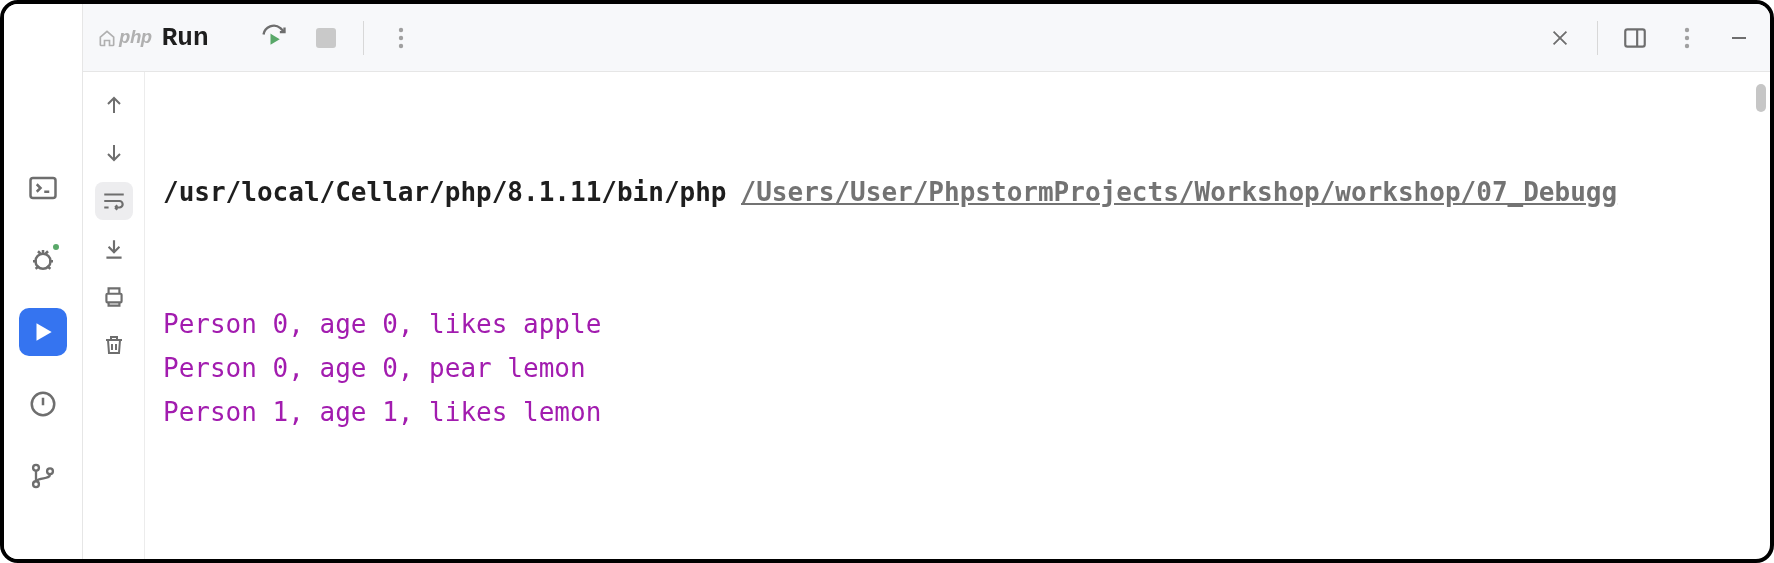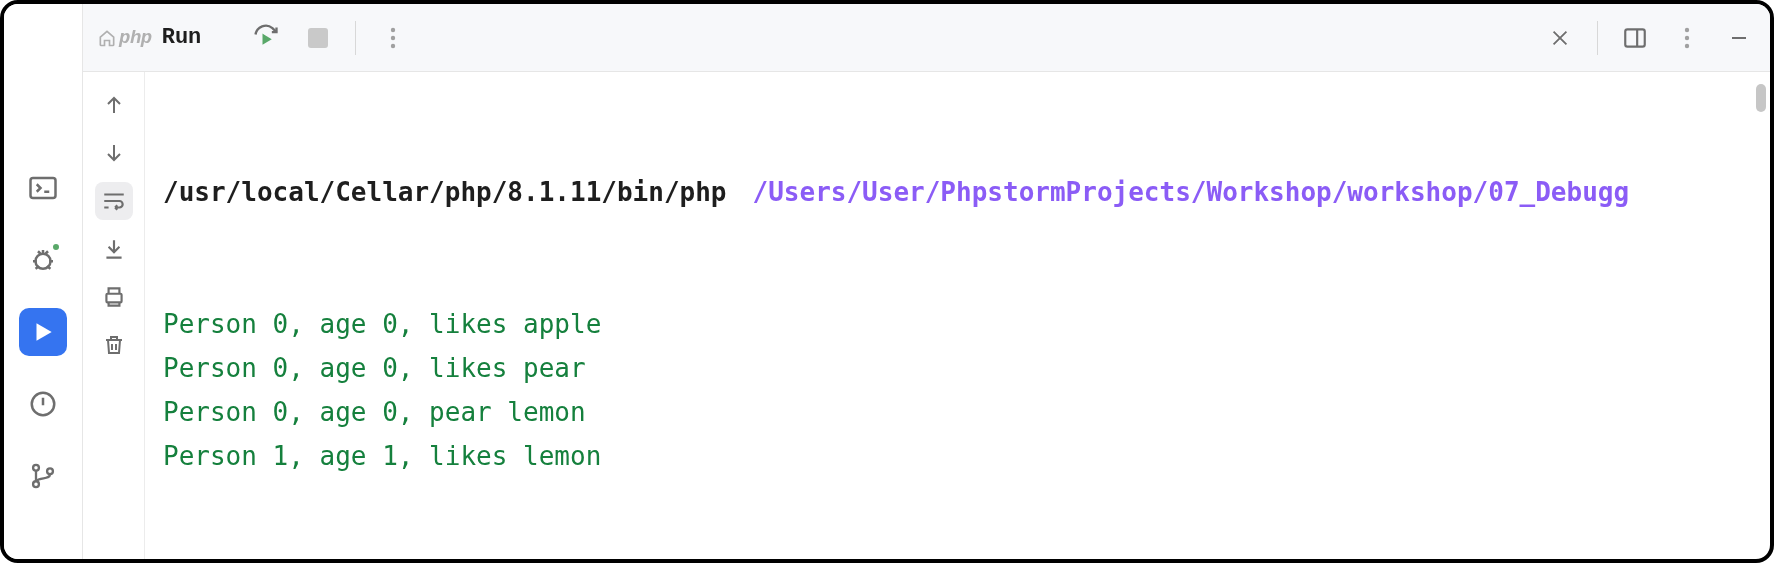--- a/index.html
+++ b/index.html
@@ -80,21 +80,21 @@
     color: #787878;
   }
   .php-text {
     font-size: 19px;
     font-style: italic;
     font-weight: 600;
     color: #b0b0b0;
     letter-spacing: -0.5px;
   }
   .run-title {
-    font-size: 22px;
+    font-size: 26px;
     font-weight: 700;
     color: #1e1e1e;
     margin-left: -2px;
   }
   .hdr-ctrls {
     display: flex;
     align-items: center;
     gap: 22px;
     margin-left: 38px;
   }
@@ -154,29 +154,30 @@
     font-size: 26px;
     line-height: 44px;
     padding: 10px 12px 10px 18px;
     white-space: pre;
     overflow: hidden;
     position: relative;
   }
   .cmd-line { color: #1e1e1e; display: flex; align-items: flex-end; }
   .cmd-path { font-weight: 700; flex-shrink: 0; }
   .cmd-link {
-    color: #8b5cf6;
+    color: #737373;
+    text-decoration: underline;
     font-weight: 700;
-    margin-left: 26px;
+    margin-left: 14px;
     overflow: hidden;
     text-overflow: clip;
     white-space: nowrap;
     flex: 1;
   }
-  .out-line { color: #15803d; }
+  .out-line { color: #a21caf; }
   .caret {
     display: inline-block;
     width: 2px; height: 30px;
     background: #000;
     vertical-align: -5px;
     margin-left: 1px;
   }
   .scroll-thumb {
     position: absolute;
     top: 12px; right: 4px;
@@ -320,19 +321,19 @@
             <path d="M4 7h16M9 7V4h6v3M6 7l1 13h10l1-13M10 11v6M14 11v6"></path>
           </svg>
         </div>
       </div>
 
       <div class="console">
         <div class="cmd-line">
           <span class="cmd-path">/usr/local/Cellar/php/8.1.11/bin/php</span>
           <a class="cmd-link">/Users/User/PhpstormProjects/Workshop/workshop/07_Debugg</a>
         </div>
-        <div id="output-lines"><div class="out-line">Person 0, age 0, likes apple</div><div class="out-line">Person 0, age 0, likes pear</div><div class="out-line">Person 0, age 0, pear lemon</div><div class="out-line">Person 1, age 1, likes lemon</div></div>
+        <div id="output-lines"><div class="out-line">Person 0, age 0, likes apple</div><div class="out-line">Person 0, age 0, pear lemon</div><div class="out-line">Person 1, age 1, likes lemon</div></div>
         <div class="scroll-thumb"></div>
       </div>
     </div>
 
   </div>
 </div>
 
 </body></html>

